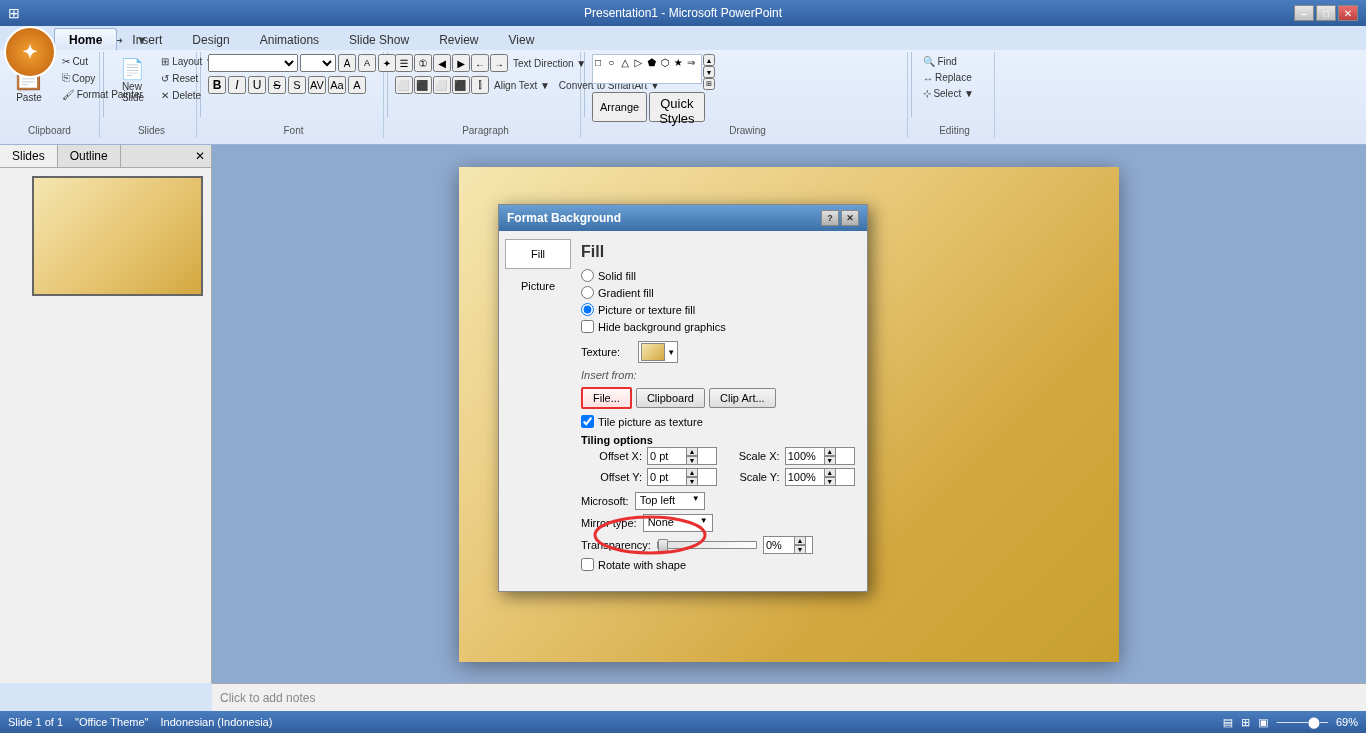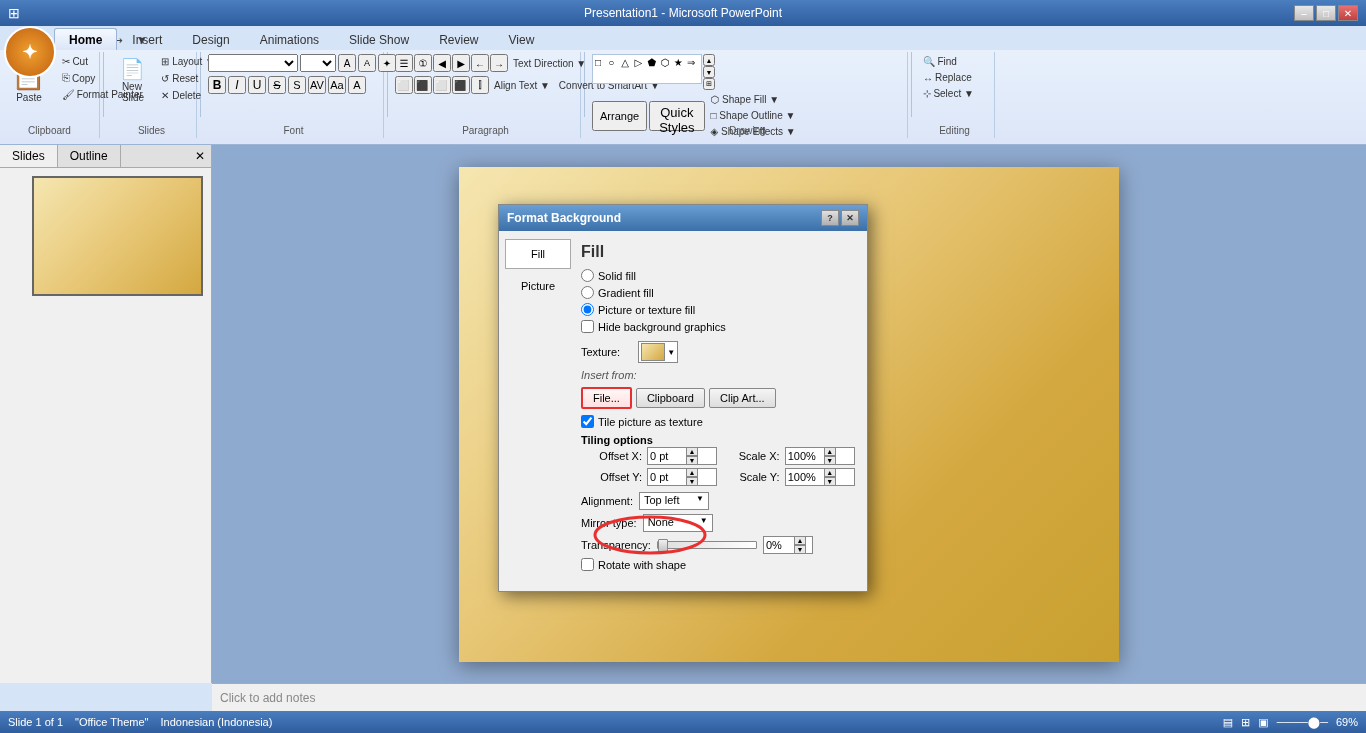--- a/index.html
+++ b/index.html
@@ -574,25 +574,20 @@
             </div>
             <div style="display:flex;flex-direction:column;">
               <button style="width:12px;height:12px;font-size:7px;">▲</button>
               <button style="width:12px;height:12px;font-size:7px;">▼</button>
               <button style="width:12px;height:12px;font-size:7px;">⊞</button>
             </div>
           </div>
           <div style="display:flex;gap:2px;align-items:center;">
             <button style="height:30px;padding:2px 6px;font-size:11px;">Arrange</button>
             <button style="height:30px;padding:2px 8px;font-size:13px;">Quick<br>Styles</button>
-            <div style="display:flex;flex-direction:column;gap:1px;">
-              <div class="small-btn" style="font-size:10px;">⬡ Shape Fill ▼</div>
-              <div class="small-btn" style="font-size:10px;">□ Shape Outline ▼</div>
-              <div class="small-btn" style="font-size:10px;">◈ Shape Effects ▼</div>
-            </div>
           </div>
         </div>
       </div>
       <div class="ribbon-group-label">Drawing</div>
     </div>
 
     <div class="ribbon-separator"></div>
 
     <div class="ribbon-group" style="width:80px;">
       <div class="ribbon-group-content" style="flex-direction:column; gap:1px; padding-bottom:14px;">
@@ -737,21 +732,21 @@
               <input type="text" value="100%" style="">
               <div class="spin-btns">
                 <div class="spin-btn">▲</div>
                 <div class="spin-btn">▼</div>
               </div>
             </div>
           </div>
         </div>
 
         <div class="select-row">
-          <label>Alignment:</label>
+          <label>Microsoft:</label>
           <div class="select-input">
             <span>Top left</span>
             <span class="select-arrow">▼</span>
           </div>
         </div>
 
         <div class="select-row">
           <label>Mirror type:</label>
           <div class="select-input">
             <span>None</span>

